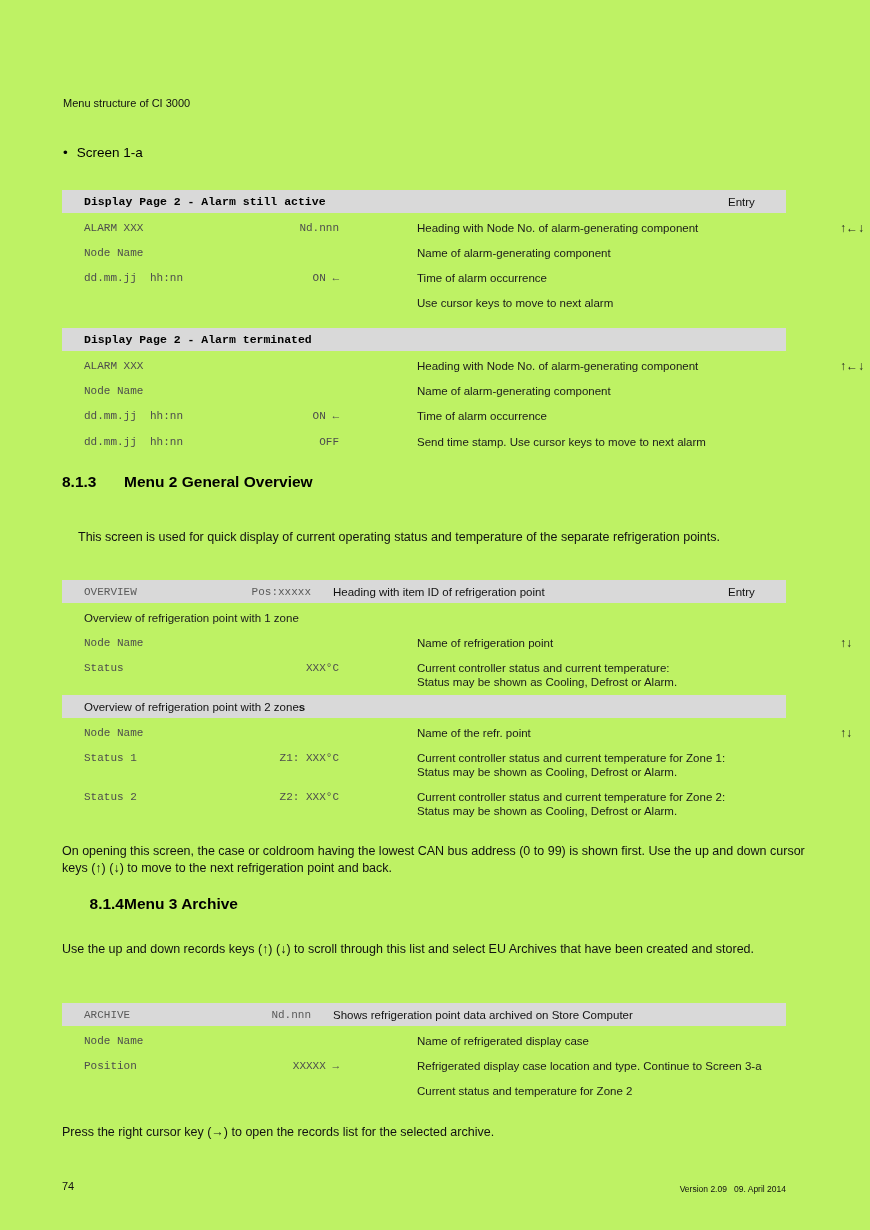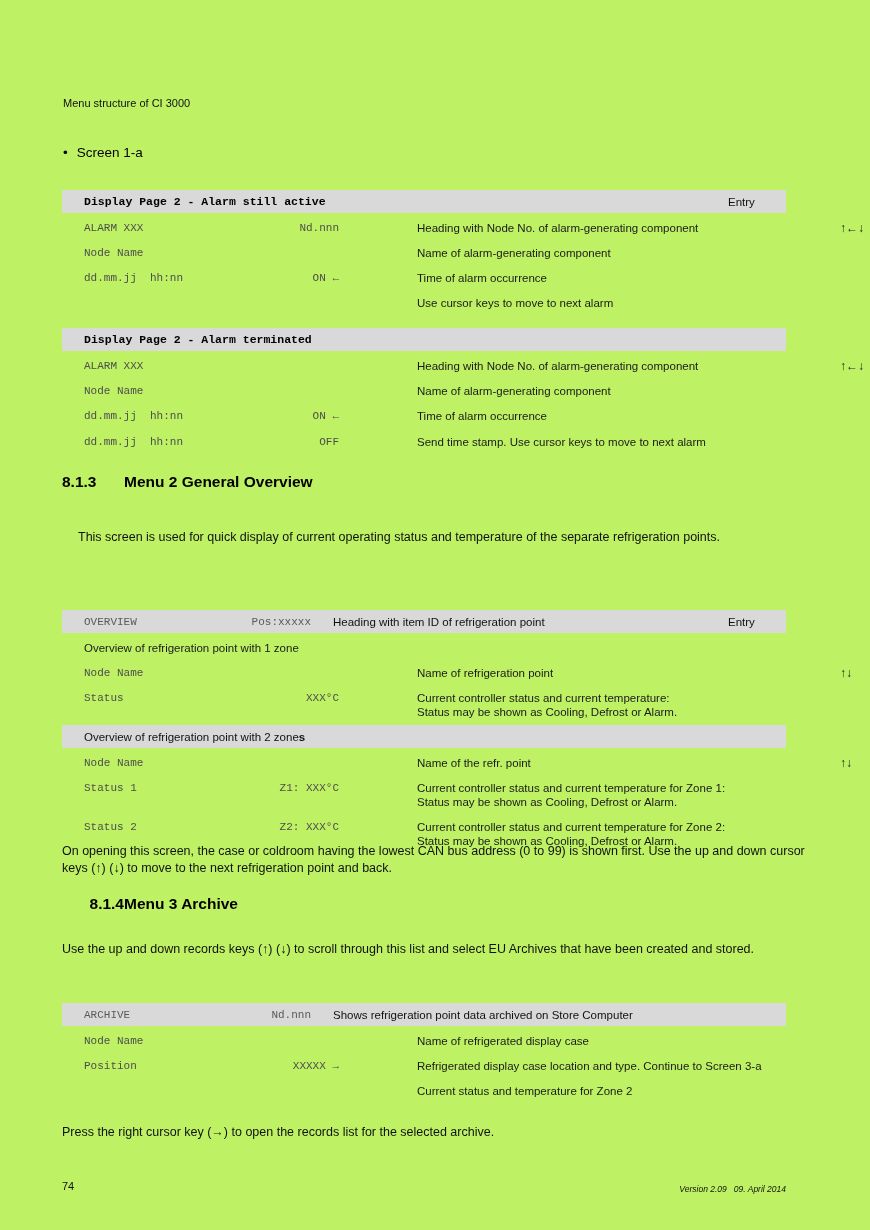--- a/index.html
+++ b/index.html
@@ -5,21 +5,21 @@
   html,body{margin:0;padding:0;background:#ffffff;}
   .page{
     position:relative;width:870px;height:1230px;background:#bef264;
     font-family:"Liberation Sans","DejaVu Sans",sans-serif;color:#1a1a1a;overflow:hidden;
   }
   .running-title{position:absolute;left:63px;top:97px;font-size:11px;color:#111;}
   .bullet-line{position:absolute;left:63px;top:145px;font-size:13.5px;color:#000;}
   .bullet-line .marker{margin-right:9px;}
 
   .tbl{position:absolute;left:62px;width:724px;}
-  #t1{top:190px;} #t2{top:580px;margin-top:30px;} #t3{top:1003px;}
+  #t1{top:190px;} #t2{top:580px;} #t3{top:1003px;}
 
   .grid{display:grid;grid-template-columns:146px 81px 22px 385px 86px;padding-left:22px;box-sizing:border-box;width:724px;}
   .band{background:#d9d9d9;height:23px;align-items:center;}
   .band-title{grid-column:1/5;font-family:"Liberation Mono","DejaVu Sans Mono",monospace;font-weight:bold;font-size:11.5px;color:#000;white-space:pre;}
   .entry-h{padding-left:10px;font-size:11.5px;color:#111;}
   .band .mono{color:#5a5a5a;}
   .band .desc{color:#111;}
 
   .trow{margin-top:11px;line-height:14px;align-items:start;gap:28px;}
   .trow.first{margin-top:8px;}
@@ -36,21 +36,21 @@
   .bold-s{font-weight:bold;}
 
   .sec{position:absolute;left:62px;font-weight:bold;font-size:15.5px;color:#000;display:flex;}
   .sec .num{width:62px;}
   #sec813{top:473px;} #sec814{top:895px;text-align:right;}
 
   .para{position:absolute;left:62px;width:748px;font-size:12.5px;line-height:17px;color:#111;}
   #p1{top:529px;margin-left:16px;} #p2{top:843px;} #p3{top:941px;} #p4{top:1124px;}
 
   .footer-pageno{position:absolute;left:62px;top:1180px;font-size:11px;color:#111;}
-  .footer-version{position:absolute;left:0;top:1184px;width:786px;text-align:right;font-size:8.5px;color:#111;white-space:pre;font-style:italic;}
+  .footer-version{position:absolute;left:0;top:1184px;width:786px;text-align:right;font-size:8.5px;color:#111;white-space:pre;}
 </style>
 </head>
 <body>
 
 <div class="page">
 
   <div class="running-title">Menu structure of CI 3000</div>
 
   <div class="bullet-line">
     <span class="marker">•</span><span>Screen 1-a</span>

